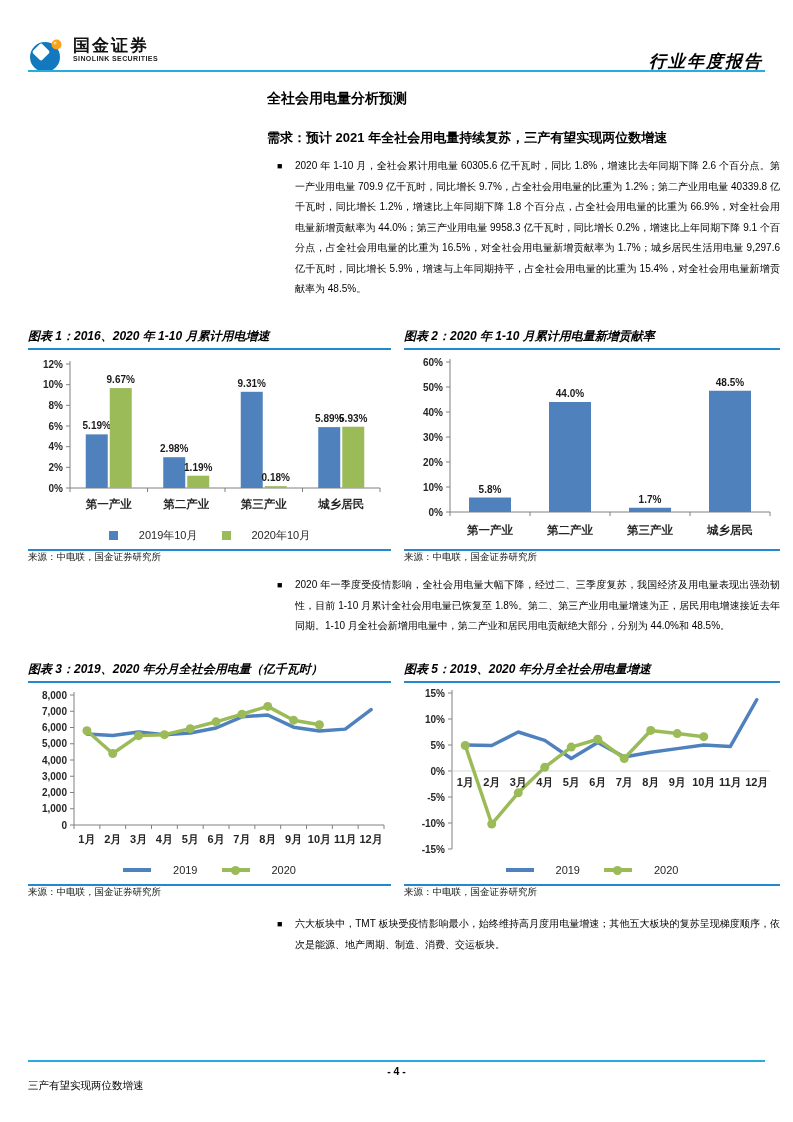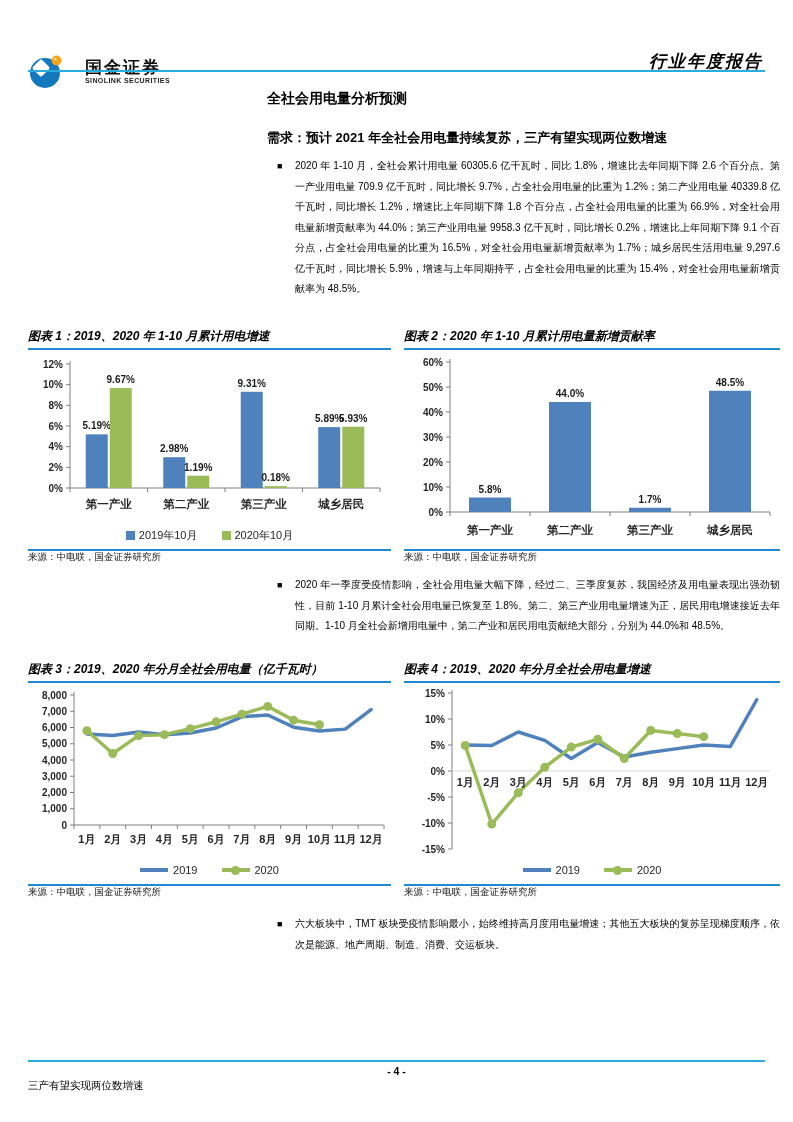--- a/index.html
+++ b/index.html
@@ -1,20 +1,20 @@
 <!DOCTYPE html>
 <html><head>
 <meta charset="utf-8">
 <style>
   html,body{margin:0;padding:0;background:#fff;}
   .page{position:relative;width:793px;height:1122px;background:#fff;overflow:hidden;
         font-family:"Liberation Sans","DejaVu Sans",sans-serif;color:#000;}
 
   
-  .logo-block{position:absolute;left:28px;top:52px;display:flex;align-items:center;gap:19px;}
+  .logo-block{position:absolute;left:28px;top:36px;display:flex;gap:7px;}
   .logo-text .cn{font-size:17px;font-weight:bold;letter-spacing:2px;color:#111;line-height:19px;}
   .logo-text .en{font-size:7px;font-weight:bold;letter-spacing:.4px;color:#222;}
   .report-type{position:absolute;right:30px;top:50px;font-family:"Liberation Serif","DejaVu Serif",serif;
                font-style:italic;font-weight:bold;font-size:17px;letter-spacing:2px;}
   .header-rule{position:absolute;left:28px;top:70px;width:737px;height:2px;background:#29ABE2;}
 
   
   .section-title{position:absolute;left:267px;top:90px;font-size:14px;font-weight:bold;}
   .demand-heading{position:absolute;left:267px;top:129px;font-size:13px;font-weight:bold;}
   .bullet{position:absolute;display:flex;width:503px;}
@@ -28,21 +28,21 @@
   .figrow{position:absolute;left:28px;display:flex;gap:13px;}
   .figrow-1{top:327px;}
   .figrow-2{top:660px;}
   figure{margin:0;}
   .fig-a{width:363px;} .fig-b{width:376px;}
   figcaption{font-size:12px;font-weight:bold;font-style:italic;line-height:18px;
              padding-bottom:3px;border-bottom:2px solid #2389CE;margin-bottom:2px;white-space:nowrap;}
   .chart svg{display:block;}
   .legend{display:flex;justify-content:center;align-items:center;gap:24px;height:26px;
           font-size:11px;color:#262626;}
-  .legend-item{display:flex;align-items:center;}
+  .legend-item{display:flex;align-items:center;gap:17px;}
   .legend .sw{width:9px;height:9px;display:inline-block;margin-right:4px;}
   .legend .lsw{width:28px;height:4px;display:inline-block;margin-right:5px;position:relative;}
   .legend .lsw i{position:absolute;width:9px;height:9px;border-radius:50%;left:9px;top:-2.5px;}
   .fig-rule{border-top:2px solid #2389CE;margin-top:1px;}
   .source{font-family:"Liberation Serif","DejaVu Serif",serif;font-size:9.5px;color:#111;
           }
 
   
   .footer-rule{position:absolute;left:28px;top:1060px;width:737px;height:2px;background:#29ABE2;}
   .page-number{position:absolute;left:0;right:0;top:1065px;text-align:center;
@@ -73,21 +73,21 @@
   <h1 class="section-title" style="margin:0">全社会用电量分析预测</h1>
   <h2 class="demand-heading" style="margin:0">需求：预计 2021 年全社会用电量持续复苏，三产有望实现两位数增速</h2>
 
   <div class="bullet bullet-1">
     <span class="mark">■</span>
     <p>2020 年 1-10 月，全社会累计用电量 60305.6 亿千瓦时，同比 1.8%，增速比去年同期下降 2.6 个百分点。第一产业用电量 709.9 亿千瓦时，同比增长 9.7%，占全社会用电量的比重为 1.2%；第二产业用电量 40339.8 亿千瓦时，同比增长 1.2%，增速比上年同期下降 1.8 个百分点，占全社会用电量的比重为 66.9%，对全社会用电量新增贡献率为 44.0%；第三产业用电量 9958.3 亿千瓦时，同比增长 0.2%，增速比上年同期下降 9.1 个百分点，占全社会用电量的比重为 16.5%，对全社会用电量新增贡献率为 1.7%；城乡居民生活用电量 9,297.6 亿千瓦时，同比增长 5.9%，增速与上年同期持平，占全社会用电量的比重为 15.4%，对全社会用电量新增贡献率为 48.5%。</p>
   </div>
 
   <div class="figrow figrow-1">
     <figure class="fig-a">
-      <figcaption>图表 1：2019、2020 年 1-10 月累计用电增速</figcaption>
+      <figcaption>图表 1：2016、2020 年 1-10 月累计用电增速</figcaption>
       <div class="chart">
           <svg width="363" height="170" viewBox="0 0 363 170">
             <line x1="42" y1="9" x2="42" y2="136" stroke="#808080" stroke-width="1"></line>
             <line x1="38" y1="136" x2="42" y2="136" stroke="#808080"></line>
             <text x="35" y="139.5" text-anchor="end" font-size="10" font-weight="bold" fill="#262626" font-family="&quot;Liberation Sans&quot;,&quot;DejaVu Sans&quot;,sans-serif">0%</text>
             <line x1="38" y1="115.33333333333334" x2="42" y2="115.33333333333334" stroke="#808080"></line>
             <text x="35" y="118.83333333333334" text-anchor="end" font-size="10" font-weight="bold" fill="#262626" font-family="&quot;Liberation Sans&quot;,&quot;DejaVu Sans&quot;,sans-serif">2%</text>
             <line x1="38" y1="94.66666666666667" x2="42" y2="94.66666666666667" stroke="#808080"></line>
             <text x="35" y="98.16666666666667" text-anchor="end" font-size="10" font-weight="bold" fill="#262626" font-family="&quot;Liberation Sans&quot;,&quot;DejaVu Sans&quot;,sans-serif">4%</text>
             <line x1="38" y1="74" x2="42" y2="74" stroke="#808080"></line>
@@ -261,21 +261,21 @@
                 <i style="background: rgb(155, 187, 89);"></i>
               </span>
               <span>2020</span>
             </span>
           </div>
         </div>
       <div class="fig-rule"></div>
       <div class="source">来源：中电联，国金证券研究所</div>
     </figure>
     <figure class="fig-b">
-      <figcaption>图表 4：2019、2020 年分月全社会用电量增速</figcaption>
+      <figcaption>图表 5：2019、2020 年分月全社会用电量增速</figcaption>
       <div class="chart">
           <svg width="376" height="172" viewBox="0 0 376 172">
             <line x1="48" y1="5" x2="48" y2="164" stroke="#808080" stroke-width="1"></line>
             <line x1="44" y1="164" x2="48" y2="164" stroke="#808080"></line>
             <text x="41" y="167.5" text-anchor="end" font-size="10" font-weight="bold" fill="#262626" font-family="&quot;Liberation Sans&quot;,&quot;DejaVu Sans&quot;,sans-serif">-15%</text>
             <line x1="44" y1="138" x2="48" y2="138" stroke="#808080"></line>
             <text x="41" y="141.5" text-anchor="end" font-size="10" font-weight="bold" fill="#262626" font-family="&quot;Liberation Sans&quot;,&quot;DejaVu Sans&quot;,sans-serif">-10%</text>
             <line x1="44" y1="112" x2="48" y2="112" stroke="#808080"></line>
             <text x="41" y="115.5" text-anchor="end" font-size="10" font-weight="bold" fill="#262626" font-family="&quot;Liberation Sans&quot;,&quot;DejaVu Sans&quot;,sans-serif">-5%</text>
             <line x1="44" y1="86" x2="48" y2="86" stroke="#808080"></line>

